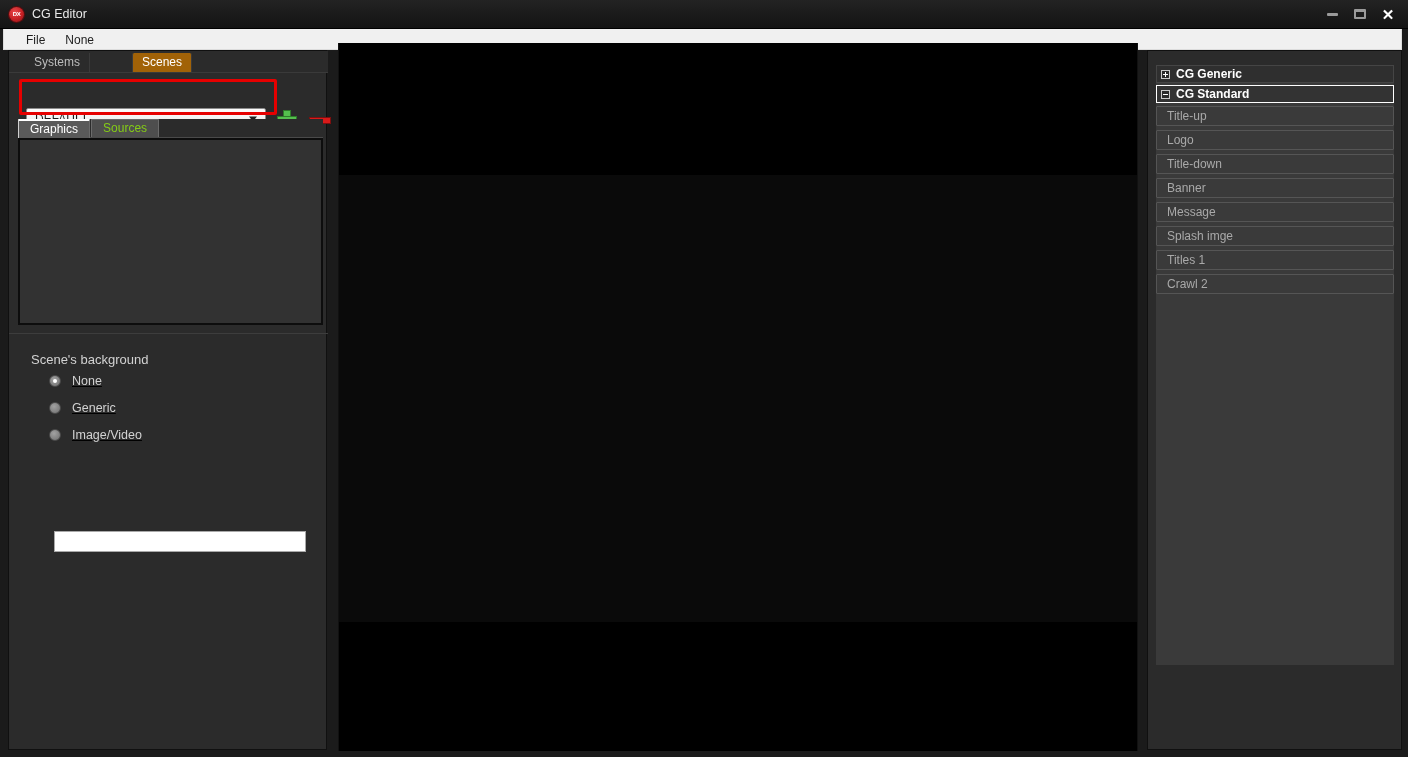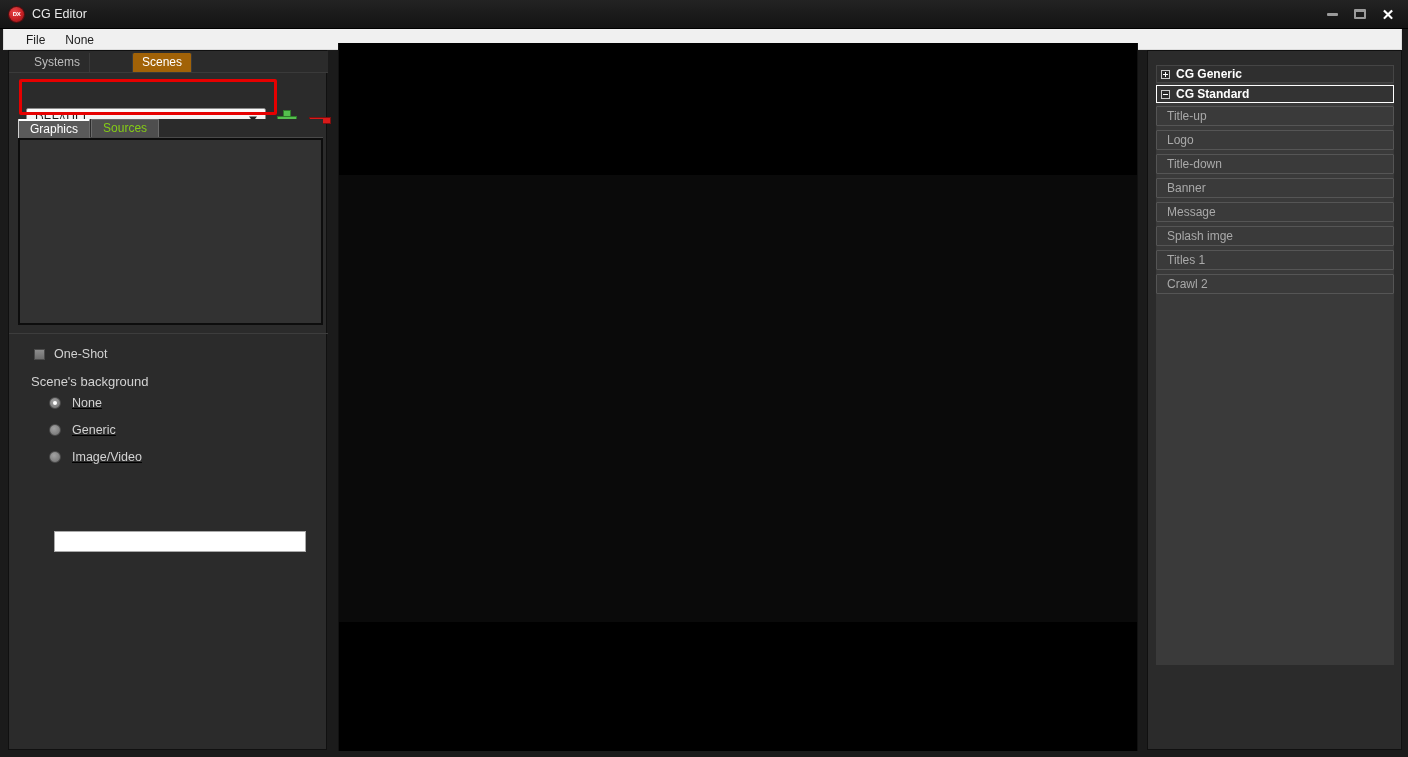--- a/index.html
+++ b/index.html
@@ -469,24 +469,20 @@
     <div class="tabbar-mid">
       <div class="tab-md active">Graphics</div>
       <div class="tab-md">Sources</div>
     </div>
 
     <div class="graphics-list"></div>
 
     <div class="divider-h"></div>
 
     <div class="opt-block">
-      <div class="row-check">
-        <div class="checkbox"></div>
-        <div class="lbl">One-Shot</div>
-      </div>
 
       <div class="section-label">Scene's background</div>
 
       <div class="row-radio">
         <div class="radio checked"></div>
         <div class="lbl">None</div>
       </div>
       <div class="row-radio">
         <div class="radio"></div>
         <div class="lbl">Generic</div>

